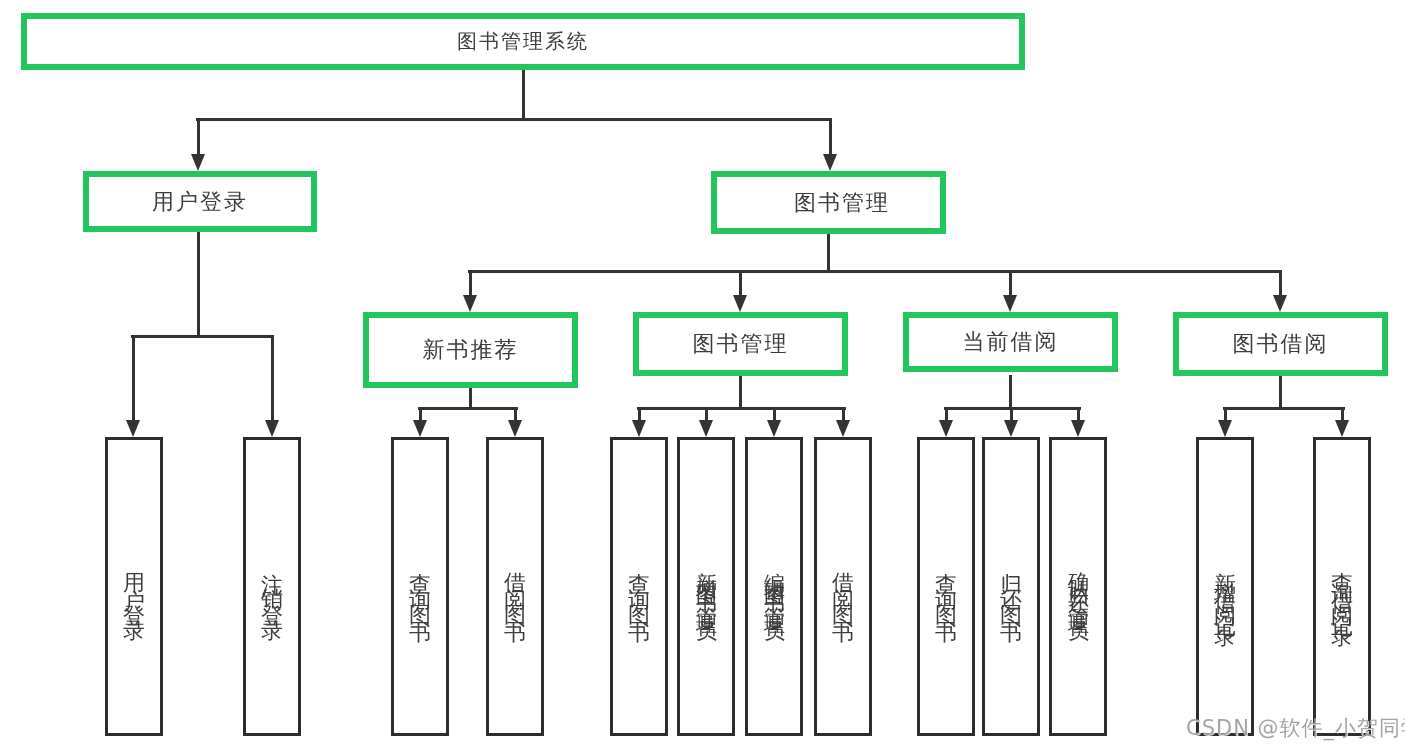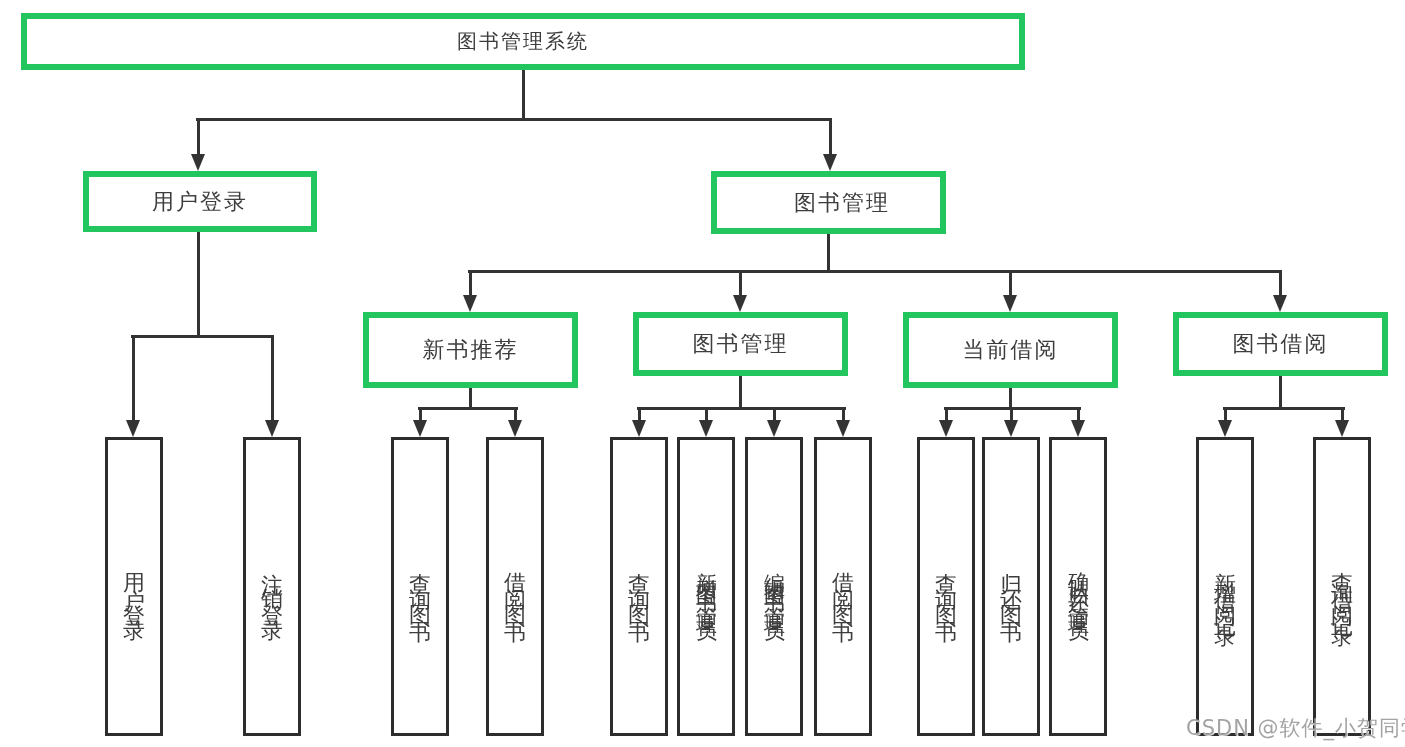--- a/index.html
+++ b/index.html
@@ -72,21 +72,21 @@
   <div class="arrow" style="left:733px;top:272px;height:40px;"></div>
   <div class="arrow" style="left:1003px;top:272px;height:40px;"></div>
   <div class="arrow" style="left:1273px;top:272px;height:40px;"></div>
 
   <div class="box" style="left:363px;top:312px;width:215px;height:76px;">
     <span>新书推荐</span>
   </div>
   <div class="box" style="left:633px;top:312px;width:215px;height:64px;">
     <span>图书管理</span>
   </div>
-  <div class="box" style="left:903px;top:312px;width:215px;height:76px;">
+  <div class="box" style="left:903px;top:312px;width:215px;height:60px;">
     <span>当前借阅</span>
   </div>
   <div class="box" style="left:1173px;top:312px;width:215px;height:64px;">
     <span>图书借阅</span>
   </div>
 
   <div class="vline" style="left:469px;top:375px;height:34px;"></div>
   <div class="hline" style="left:418px;top:407px;width:100px;"></div>
   <div class="arrow" style="left:413px;top:409px;height:28px;"></div>
   <div class="arrow" style="left:508px;top:409px;height:28px;"></div>

